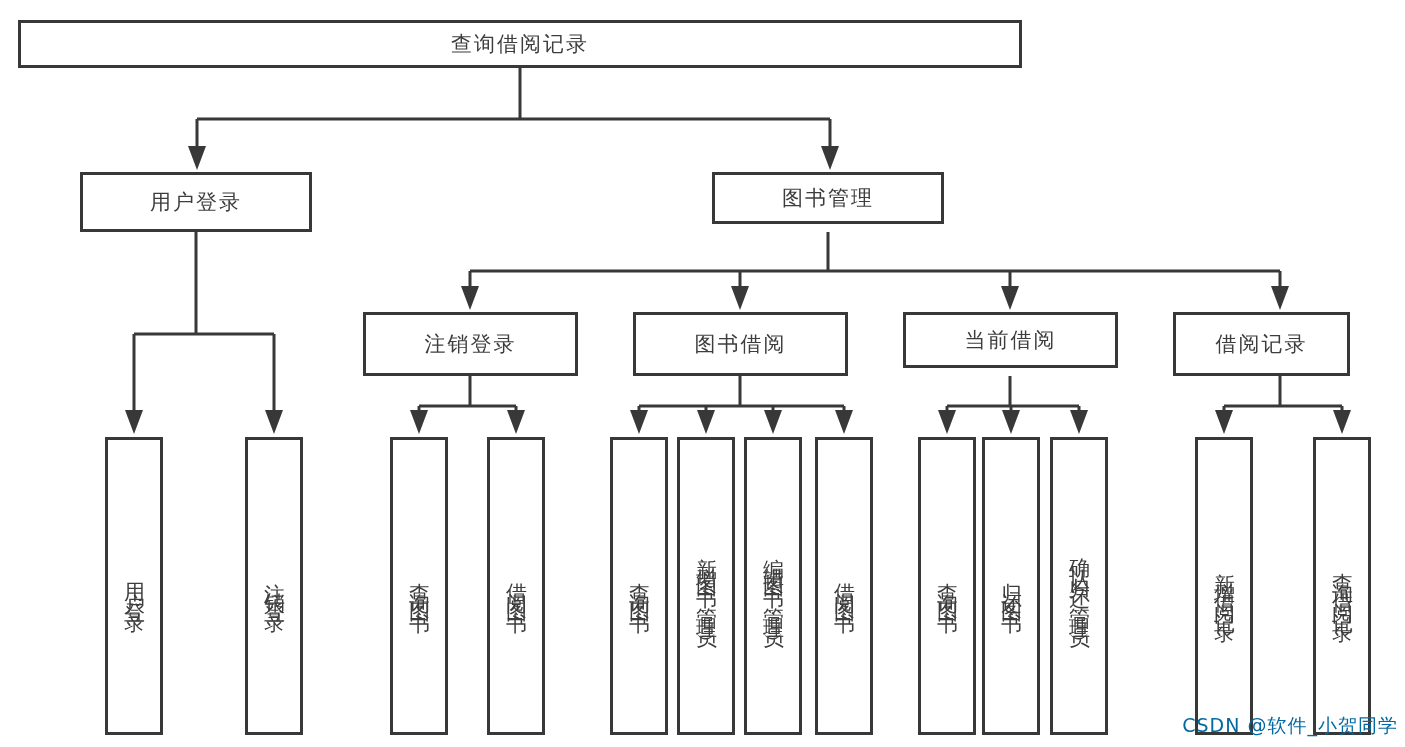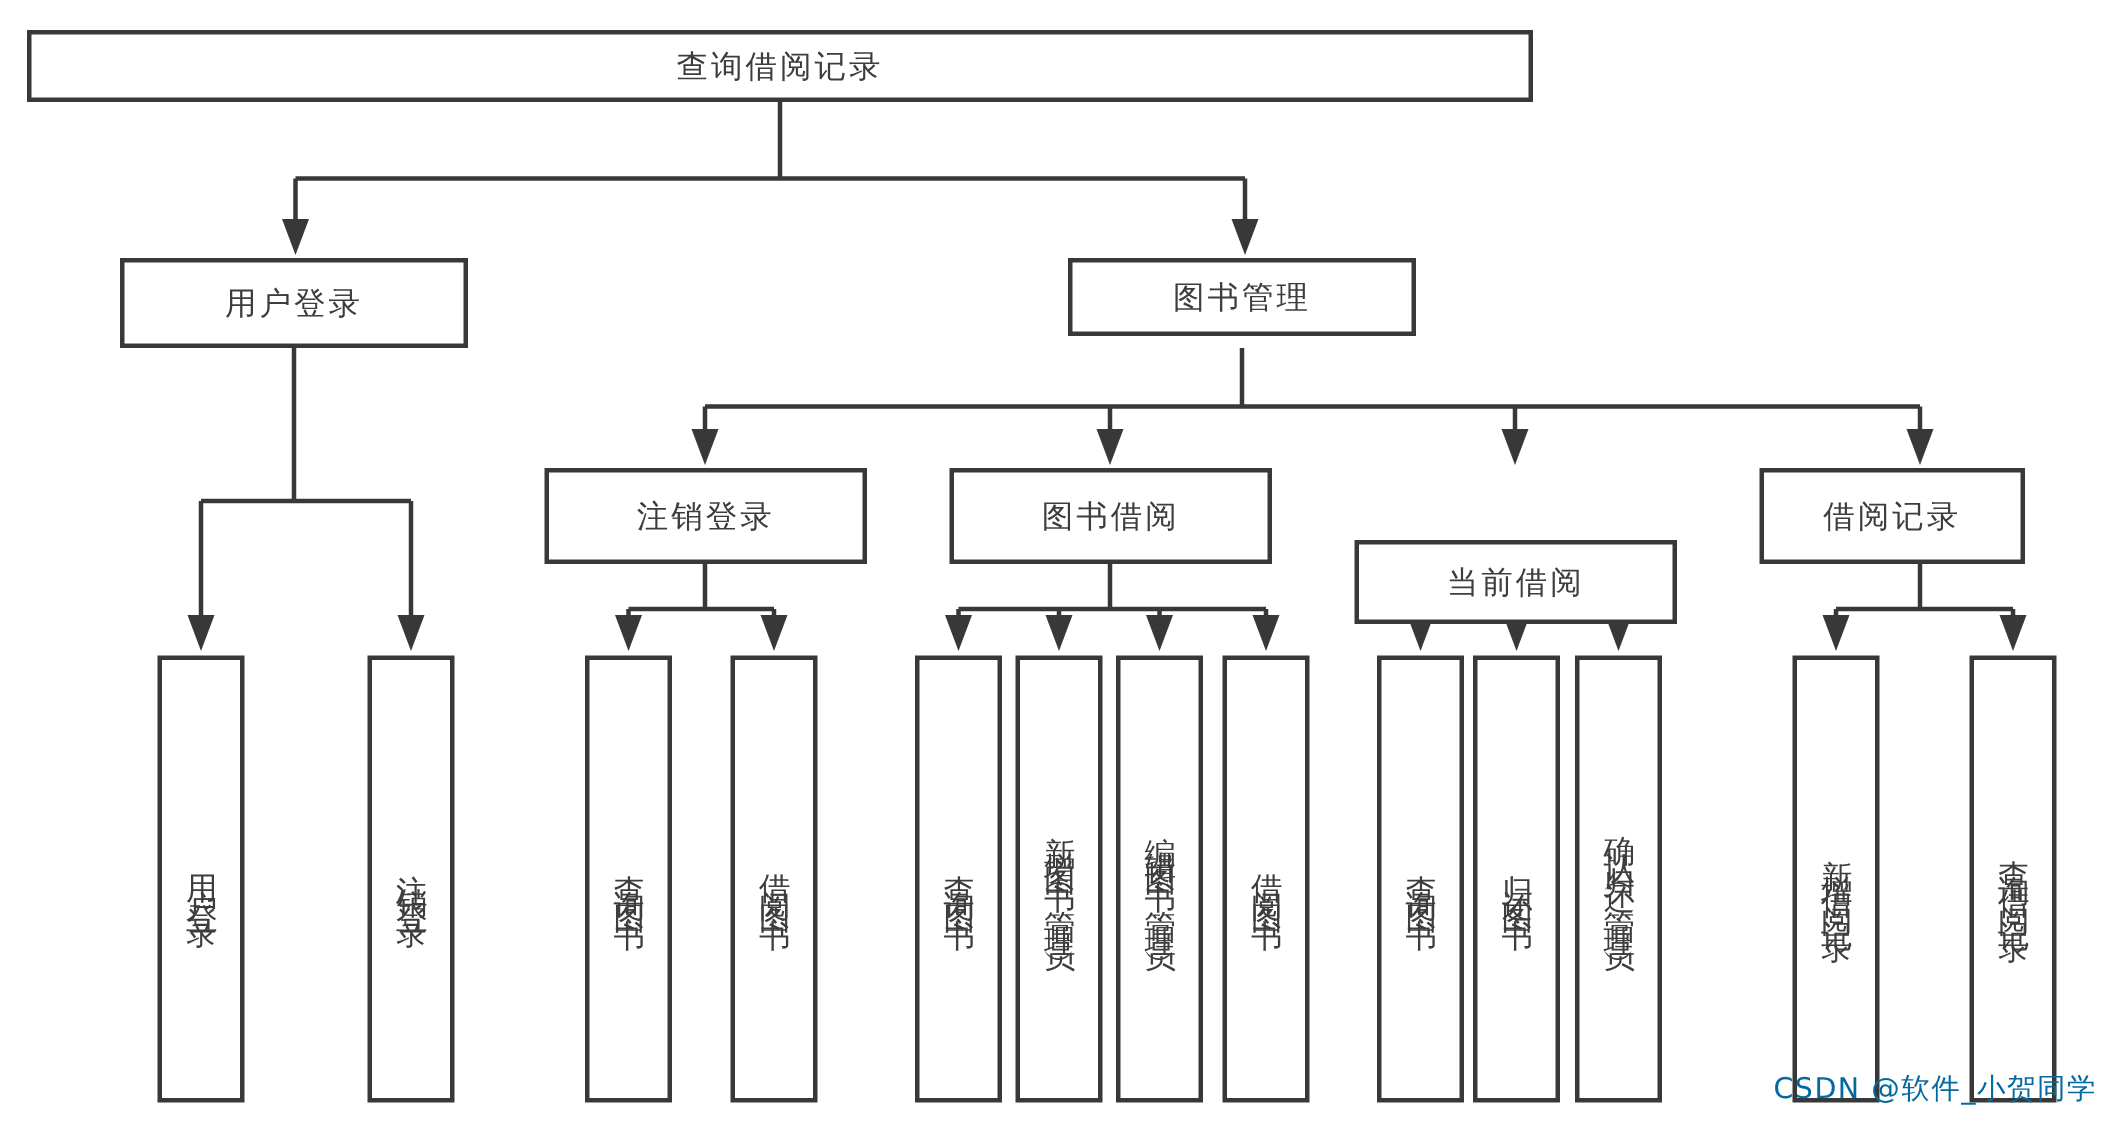--- a/index.html
+++ b/index.html
@@ -106,21 +106,21 @@
   <div class="box" style="left:712px;top:172px;width:232px;height:52px;">
     <span class="hlbl">图书管理</span>
   </div>
 
   <div class="box" style="left:363px;top:312px;width:215px;height:64px;">
     <span class="hlbl">注销登录</span>
   </div>
   <div class="box" style="left:633px;top:312px;width:215px;height:64px;">
     <span class="hlbl">图书借阅</span>
   </div>
-  <div class="box" style="left:903px;top:312px;width:215px;height:56px;margin-top:48px;">
+  <div class="box" style="left:903px;top:312px;width:215px;height:56px;">
     <span class="hlbl">当前借阅</span>
   </div>
   <div class="box" style="left:1173px;top:312px;width:177px;height:64px;">
     <span class="hlbl">借阅记录</span>
   </div>
 
   <div class="box" style="left:105px;top:437px;width:58px;height:298px;">
     <span class="vlbl">用户登录</span>
   </div>
   <div class="box" style="left:245px;top:437px;width:58px;height:298px;">

